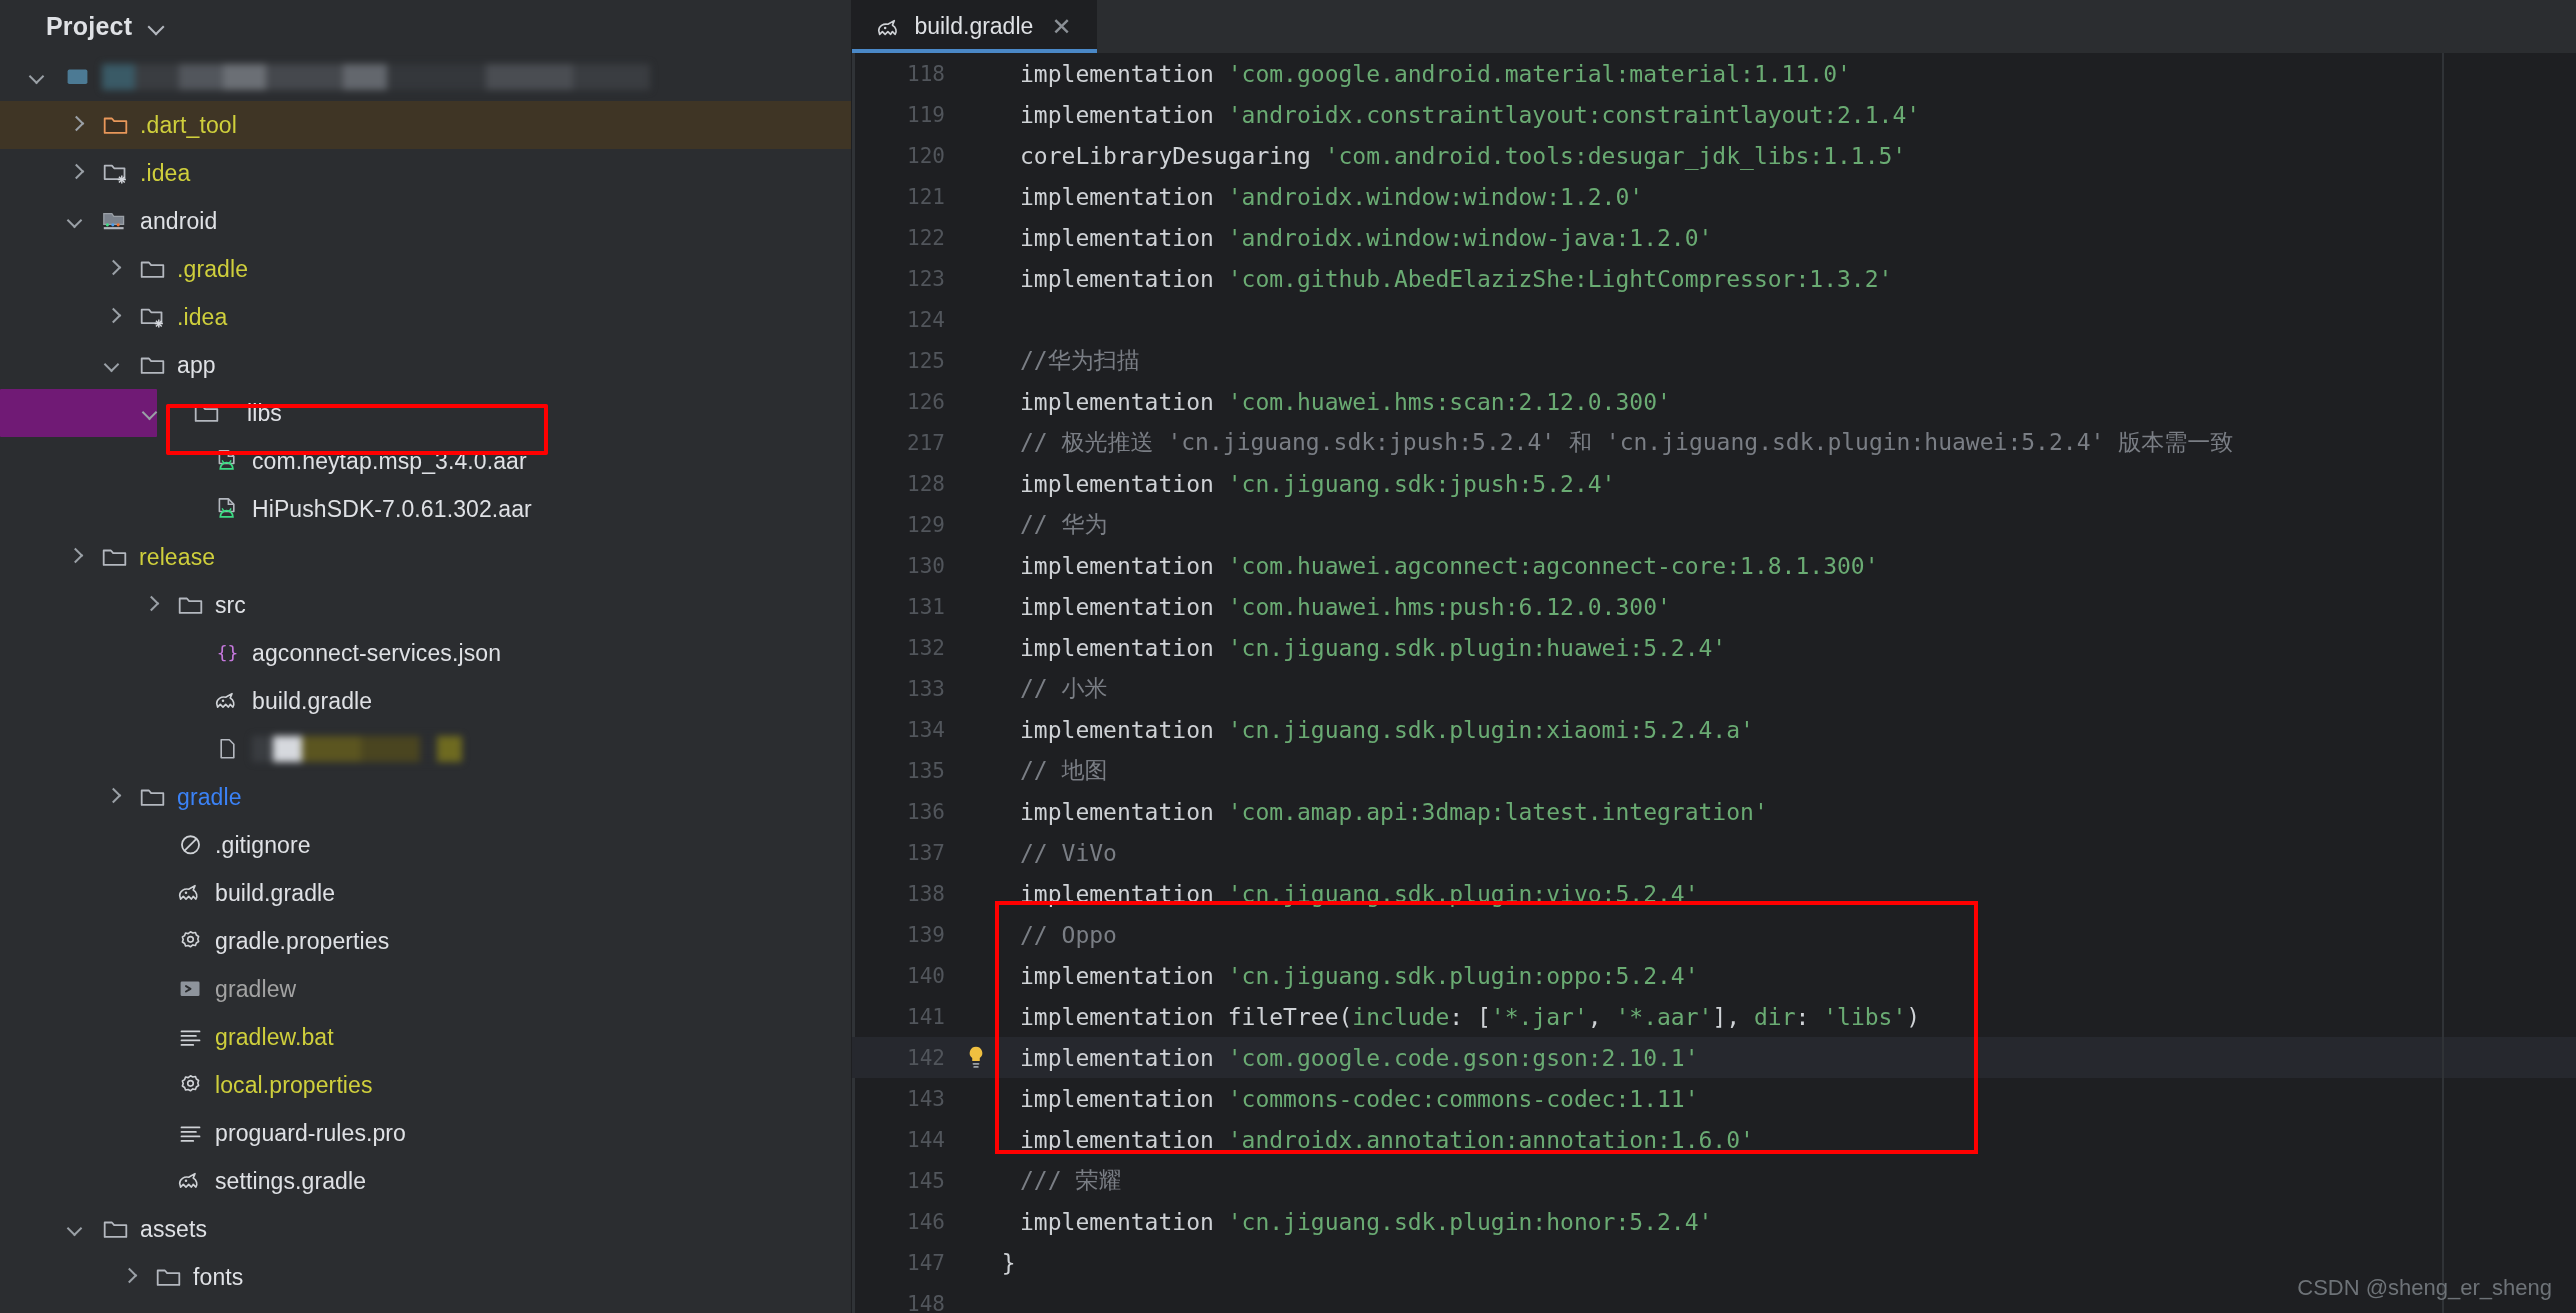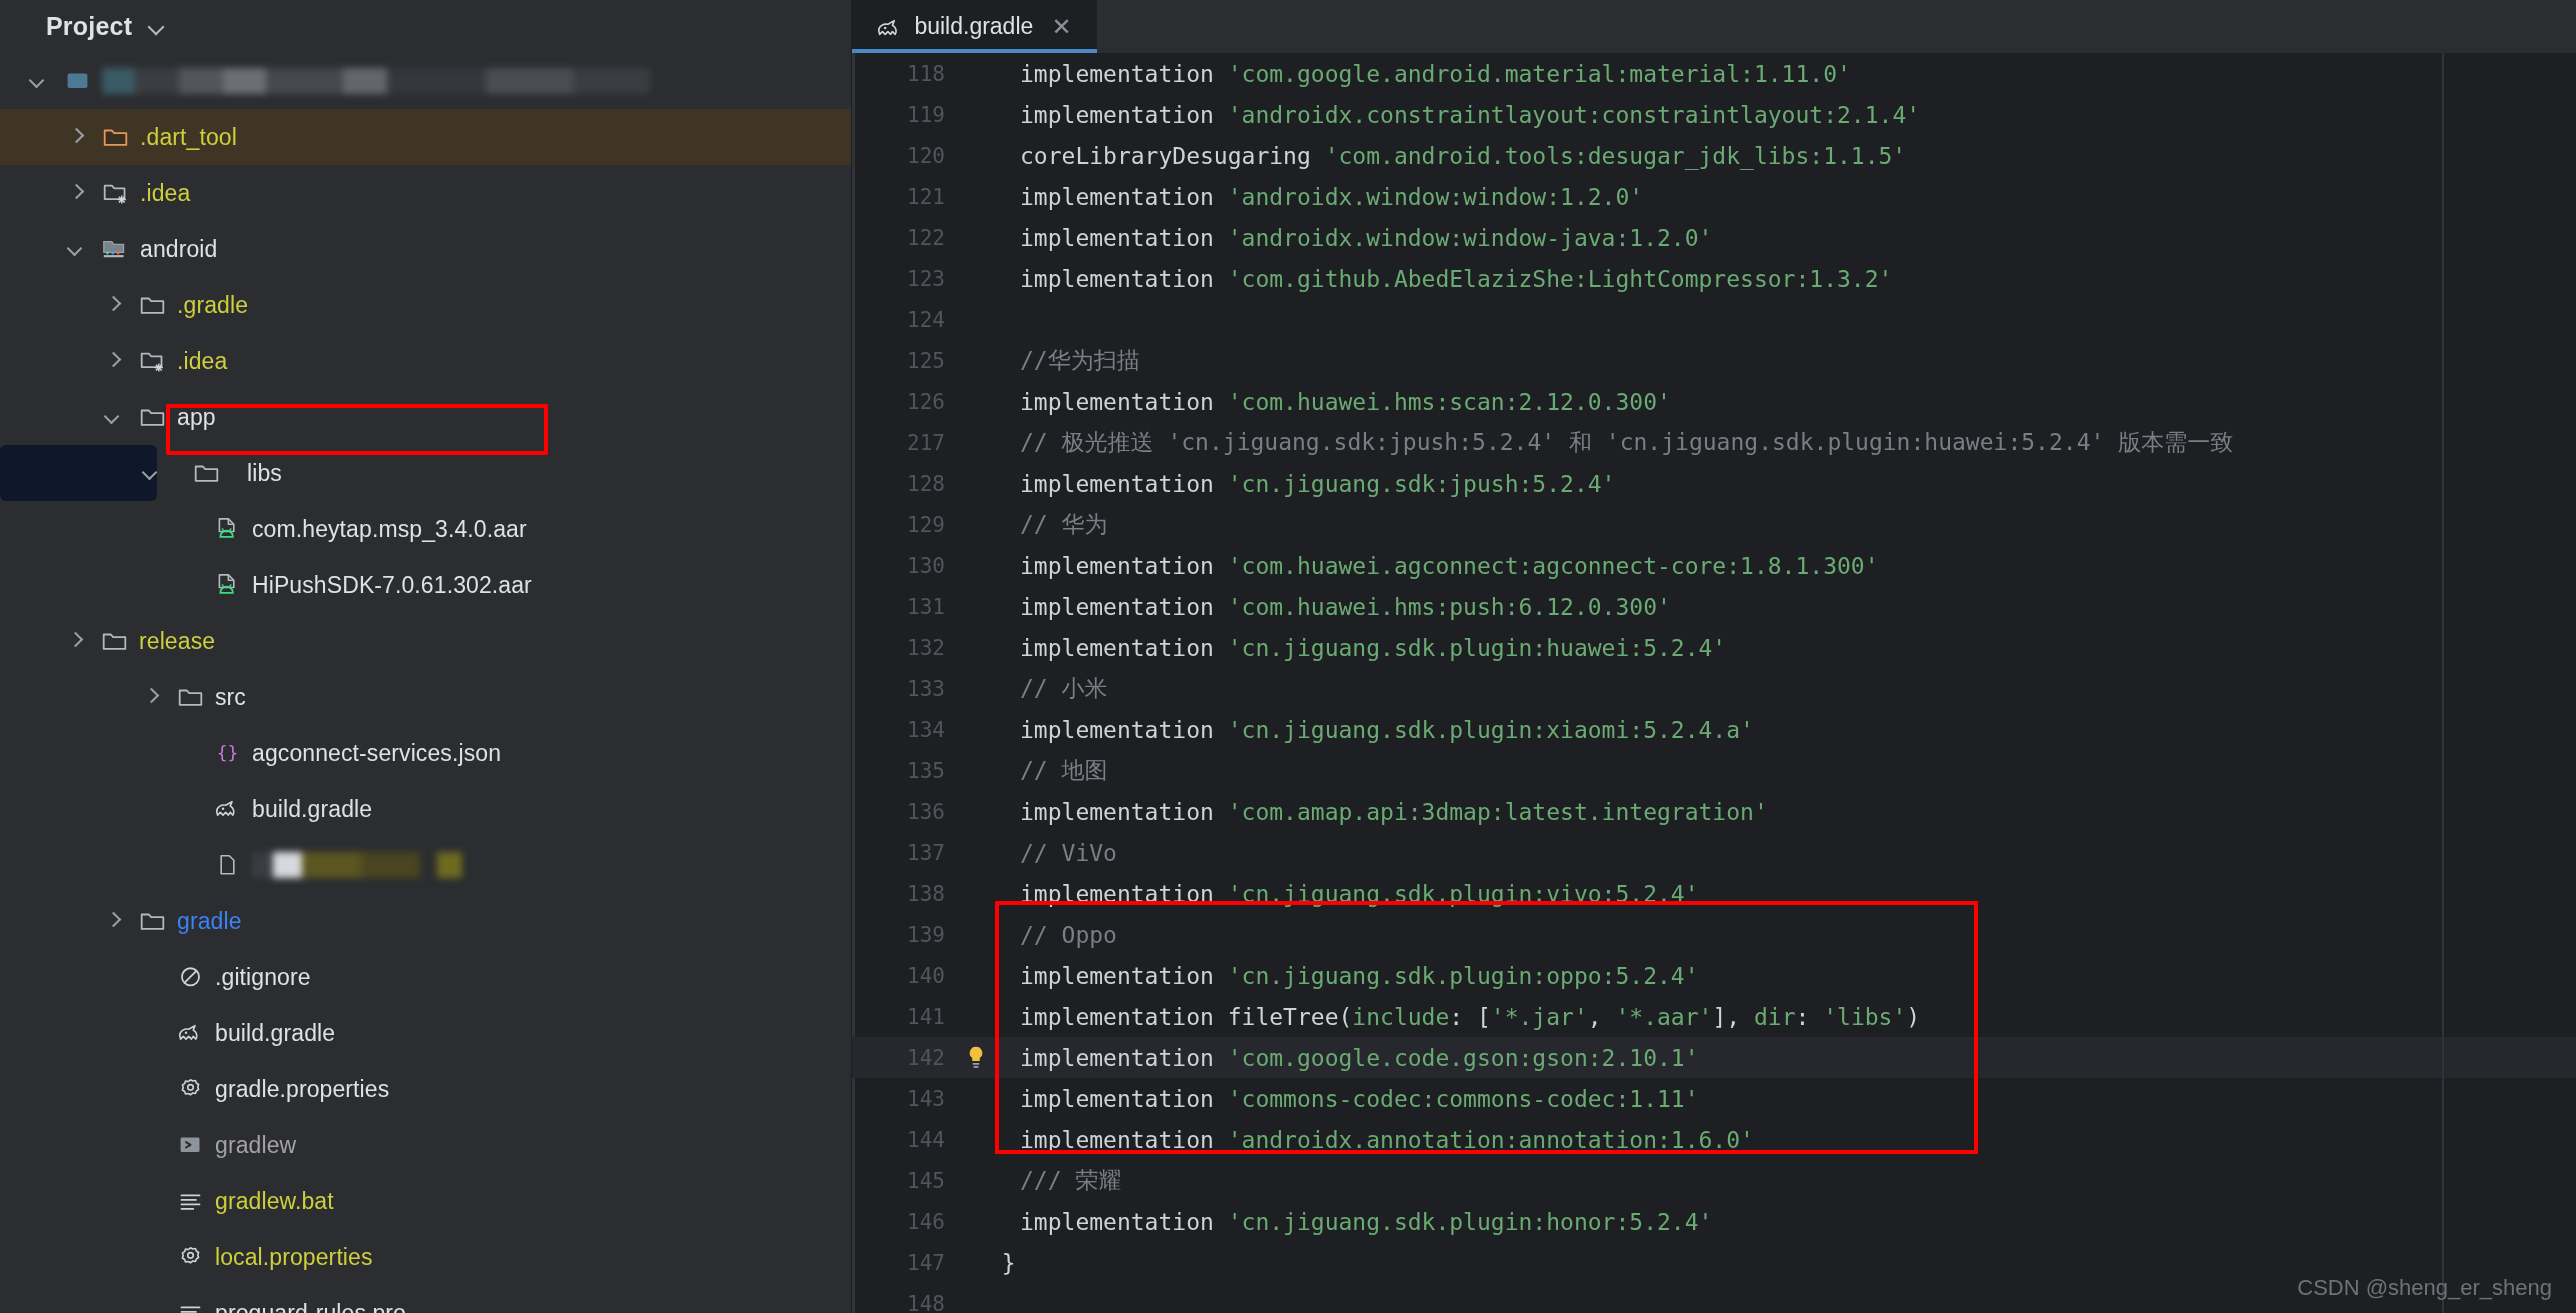--- a/index.html
+++ b/index.html
@@ -31,39 +31,39 @@
     letter-spacing: 0.2px;
   }
   .chev-dn { display:inline-block; width:18px; height:18px; position:relative;}
   .chev-dn::before{
     content:''; position:absolute; left:1.8px; top:3.7px;
     width:10px; height:10px; border-right:2.3px solid #b4b8bf; border-bottom:2.3px solid #b4b8bf;
     transform: rotate(45deg);
   }
   #tree { position:absolute; top:53px; left:0; right:0; bottom:0; }
   .row {
-    height: 56px; display:flex; align-items:center;
+    height: 48px; display:flex; align-items:center;
     position: relative; white-space: nowrap;
   }
   .row .arrow {
     width: 24px; height: 24px; position:relative; flex:0 0 24px;
   }
   .row .arrow.right::before{
     content:''; position:absolute; left:6.4px; top:4.6px;
     width:9px; height:9px; border-right:2.3px solid #9aa0a6; border-top:2.3px solid #9aa0a6;
     transform: rotate(45deg);
   }
   .row .arrow.down::before{
     content:''; position:absolute; left:3.7px; top:6.4px;
     width:9px; height:9px; border-right:2.3px solid #9aa0a6; border-bottom:2.3px solid #9aa0a6;
     transform: rotate(45deg);
   }
   .row .ico { width:31px; height:27px; flex:0 0 31px; margin-right:9px; position:relative; display:flex; align-items:center; justify-content:center;}
   .row .lbl { font-size: 23px; color:#dfe1e5; letter-spacing:0.1px; }
-  .row.sel-libs { background:#0f172a; border-radius:6px;gap:16px; }
+  .row.sel-libs { background:#701a75; border-radius:1px;gap:16px; }
   .row.sel-dart { background:#3f3525; }
 
   svg { display:block; }
 
   #redbox-file {
     position:absolute;
     border: 4.6px solid #ff0000;
     border-radius: 1.8px;
     pointer-events:none;
   }

